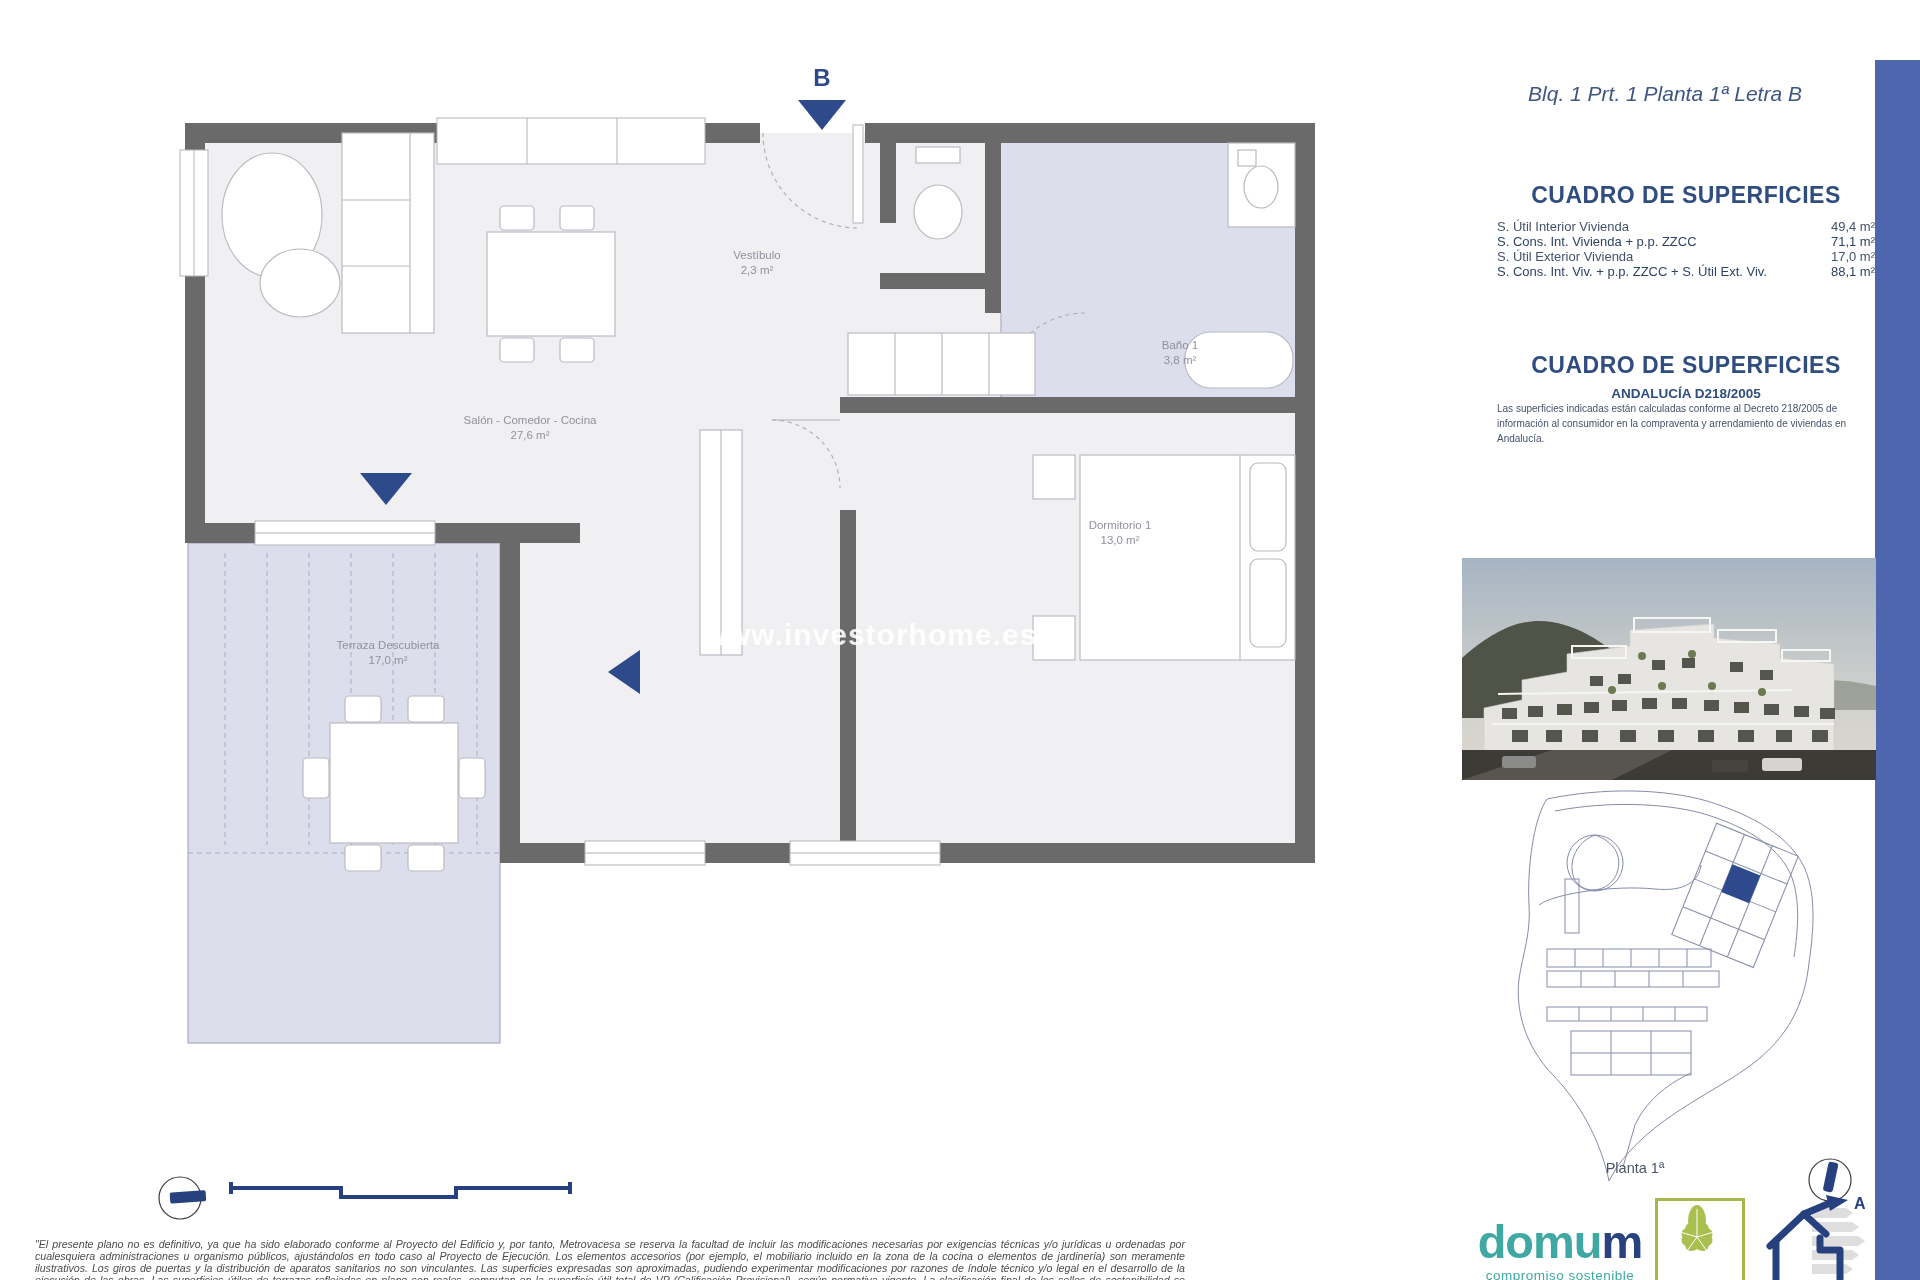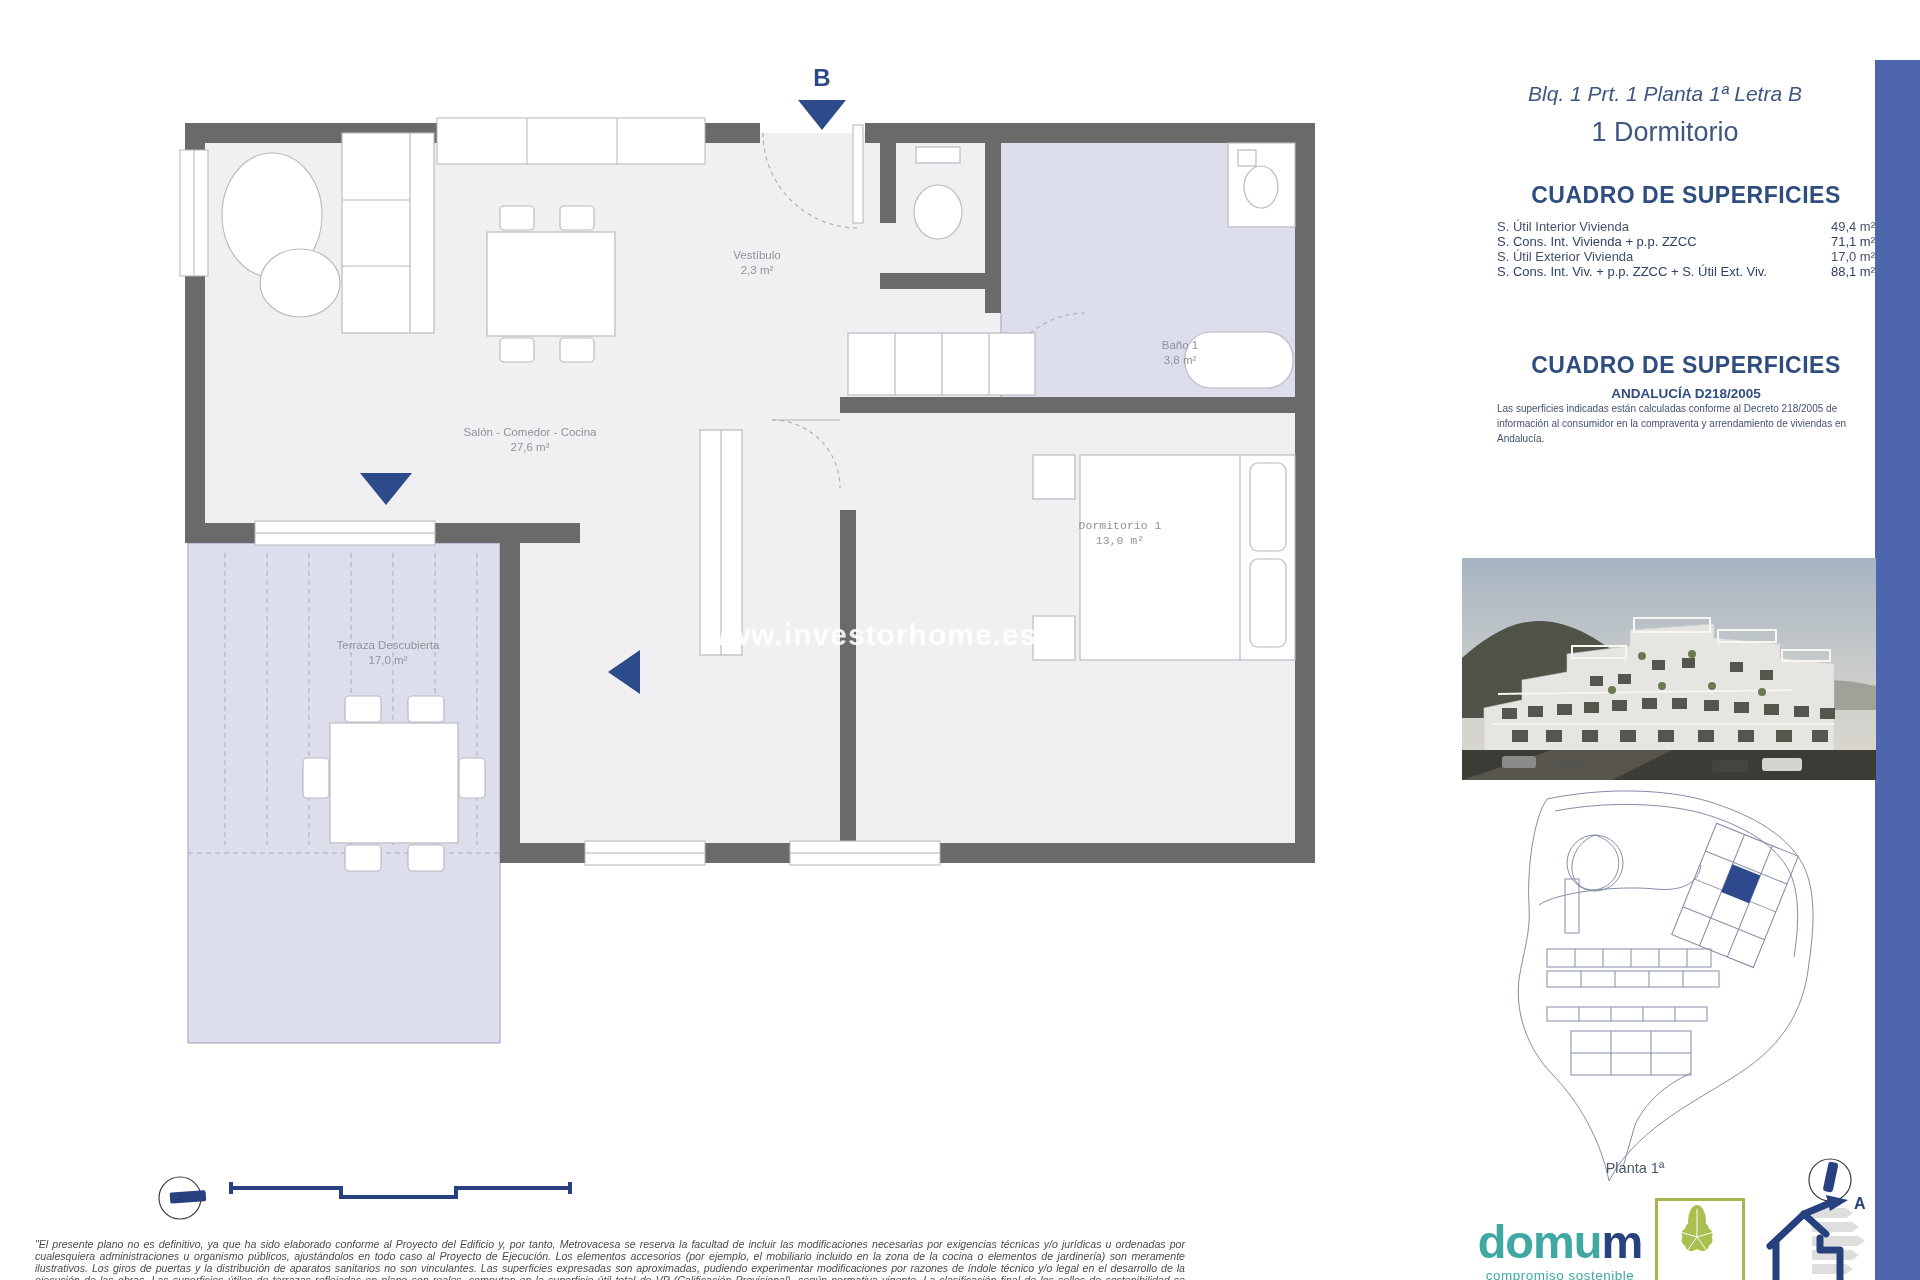--- a/index.html
+++ b/index.html
@@ -158,48 +158,47 @@
 
     <g fill="#2d4a8a">
       <polygon points="798,100 846,100 822,130"></polygon>
       <polygon points="360,473 412,473 386,505"></polygon>
       <polygon points="640,650 640,694 608,672"></polygon>
     </g>
   </svg>
 
   <div class="marker-b">B</div>
 
-  <div class="room-label" style="left:430px;top:425px;width:200px;">
+  <div class="room-label" style="left:430px;top:413px;width:200px;">
     <span class="nm">Salón - Comedor - Cocina</span>
     <span class="ar">27,6 m²</span>
   </div>
   <div class="room-label" style="left:707px;top:248px;width:100px;">
     <span class="nm">Vestíbulo</span>
     <span class="ar">2,3 m²</span>
   </div>
   <div class="room-label" style="left:1130px;top:338px;width:100px;">
     <span class="nm">Baño 1</span>
     <span class="ar">3,8 m²</span>
   </div>
-  <div class="room-label" style="left:1045px;top:518px;width:150px;font-family:Liberation Mono, monospace;">
+  <div class="room-label" style="left:1045px;top:518px;width:150px;">
     <span class="nm">Dormitorio 1</span>
     <span class="ar">13,0 m²</span>
   </div>
   <div class="room-label" style="left:288px;top:638px;width:200px;">
     <span class="nm">Terraza Descubierta</span>
     <span class="ar">17,0 m²</span>
   </div>
 
   <div class="watermark">www.investorhome.es</div>
 
   <div class="blue-bar"></div>
 
   <div class="hdr">
     <div class="l1">Blq. 1 Prt. 1 Planta 1ª Letra B</div>
-    <div class="l2">1 Dormitorio</div>
   </div>
 
   <div class="sup" style="top:182px;">
     <div class="t">CUADRO DE SUPERFICIES</div>
     <div class="rows">
       <div class="row">
         <span>S. Útil Interior Vivienda</span>
         <span>49,4 m²</span>
       </div>
       <div class="row b">

